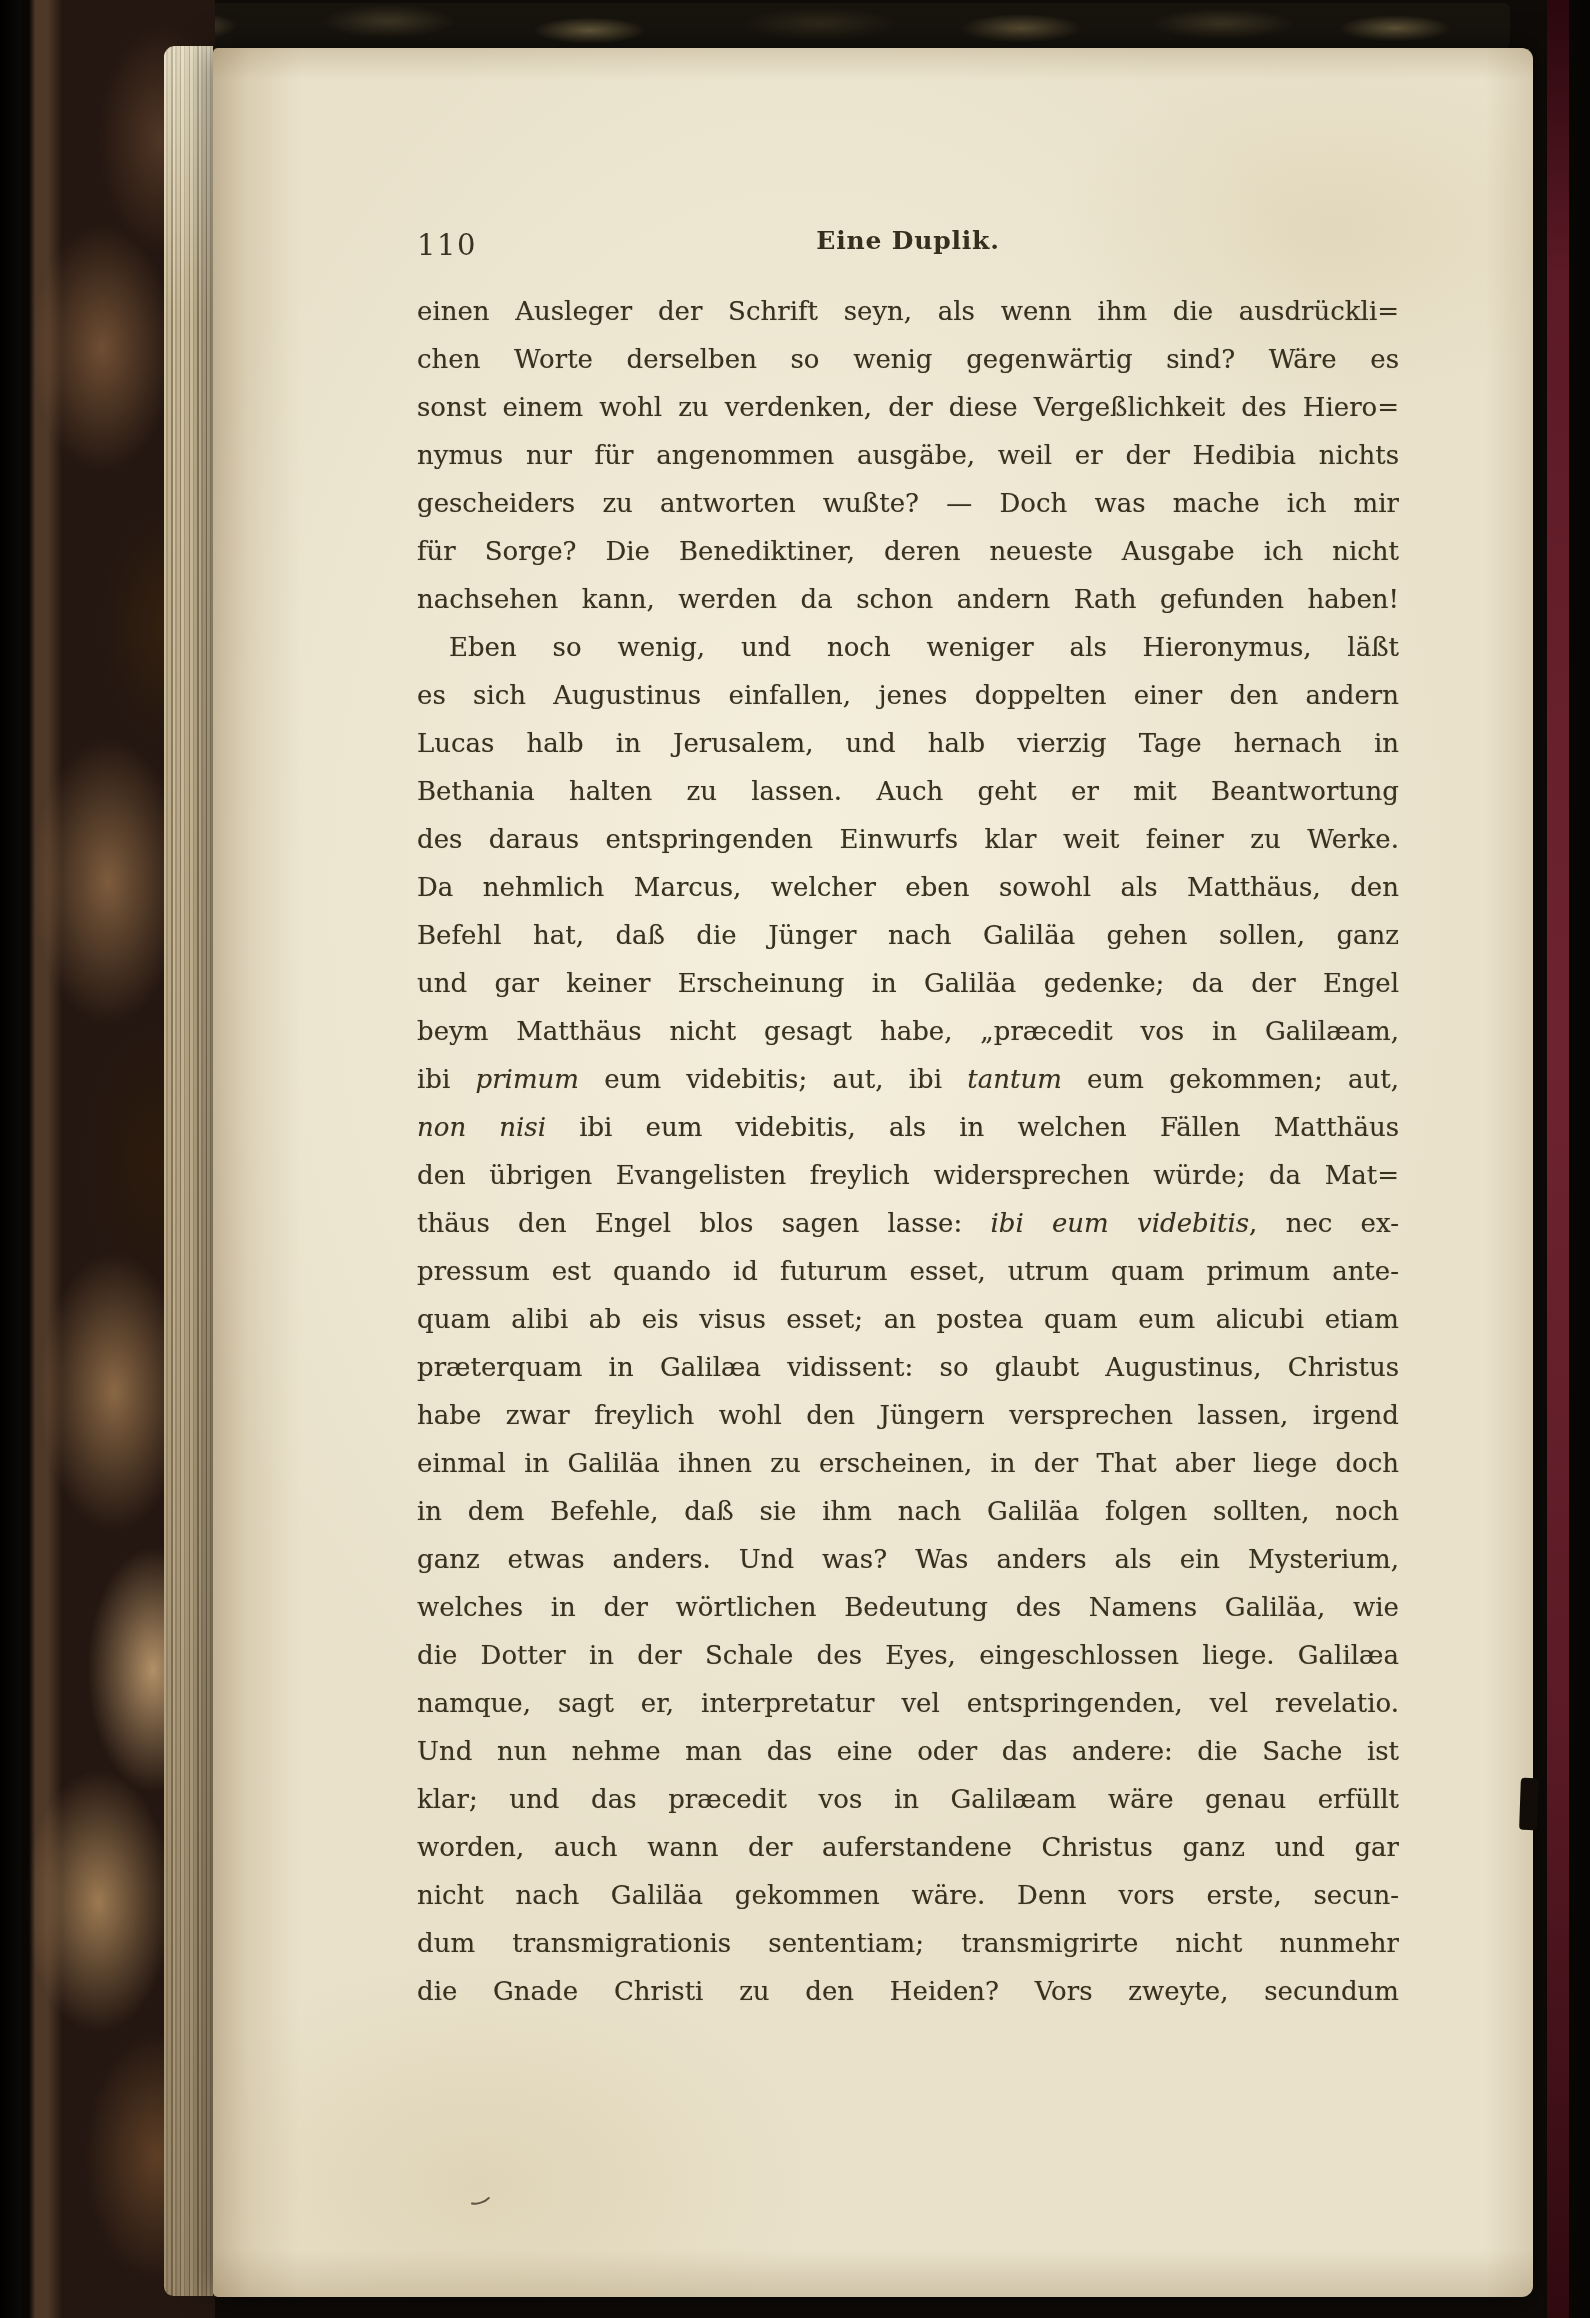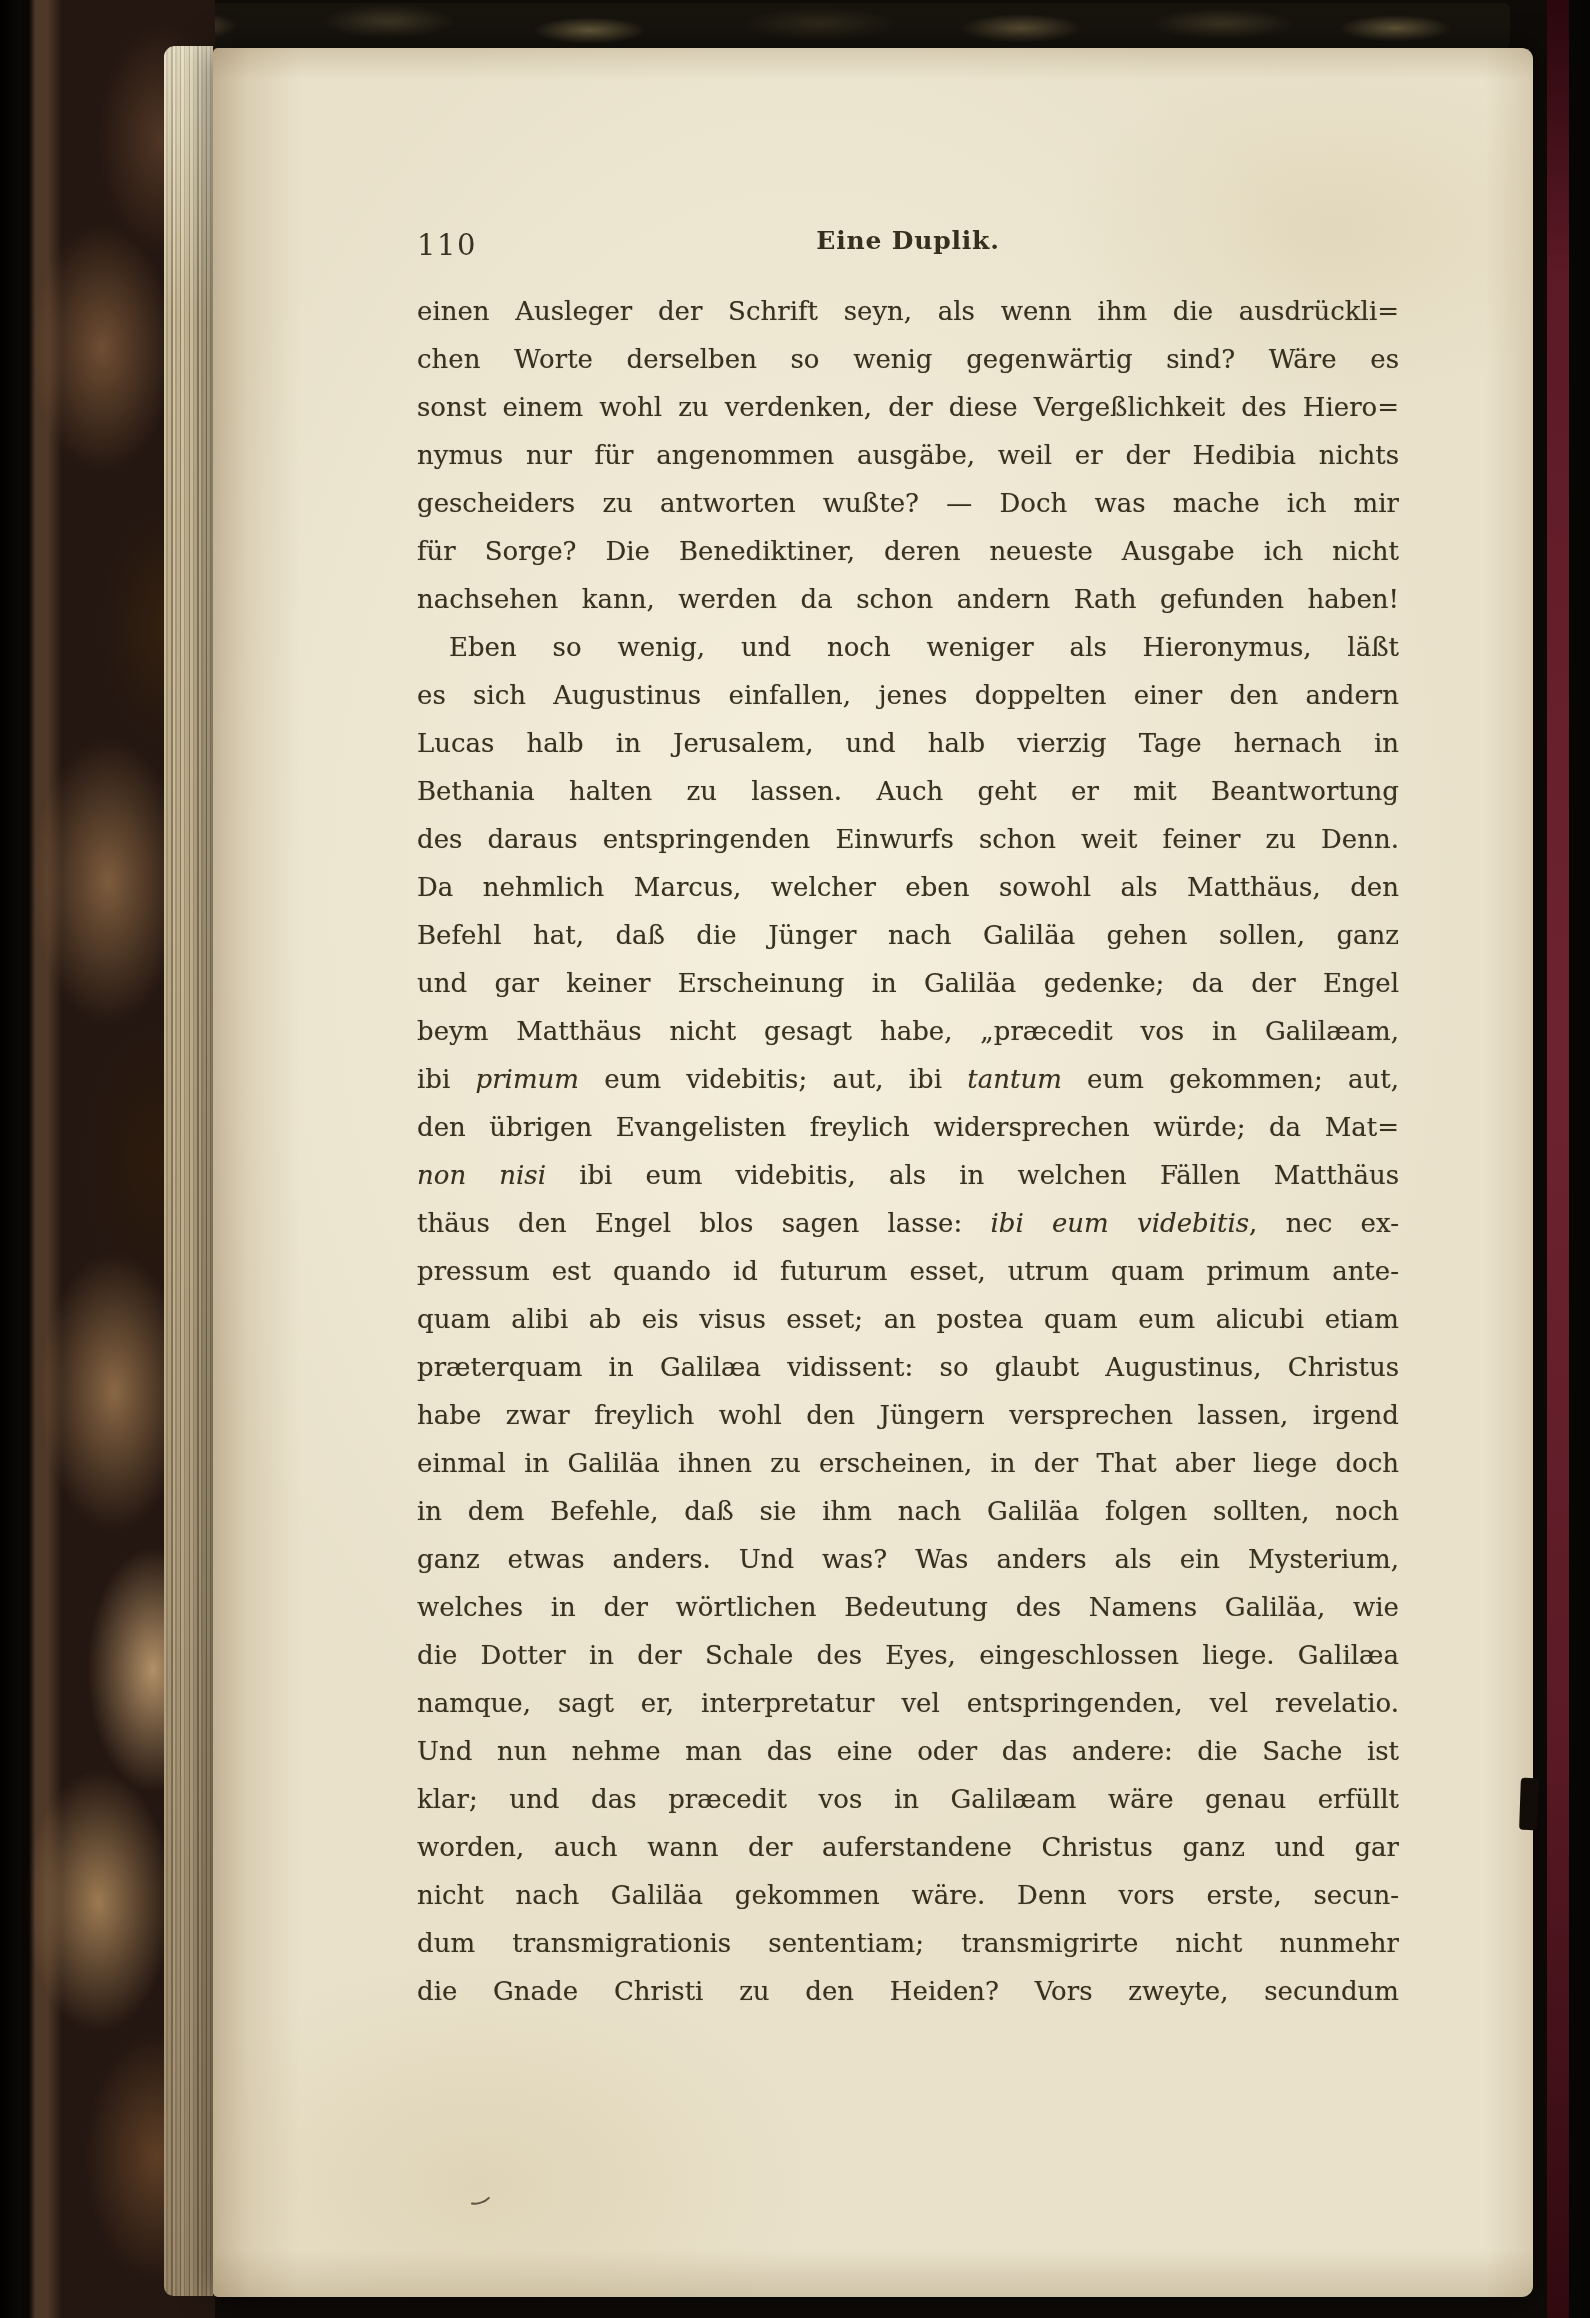--- a/index.html
+++ b/index.html
@@ -121,28 +121,28 @@
         <div class="line"><span>chen Worte derselben so wenig gegenwärtig sind? Wäre es</span></div>
         <div class="line"><span>sonst einem wohl zu verdenken, der diese Vergeßlichkeit des Hiero=</span></div>
         <div class="line"><span>nymus nur für angenommen ausgäbe, weil er der Hedibia nichts</span></div>
         <div class="line"><span>gescheiders zu antworten wußte? — Doch was mache ich mir</span></div>
         <div class="line"><span>für Sorge? Die Benediktiner, deren neueste Ausgabe ich nicht</span></div>
         <div class="line"><span>nachsehen kann, werden da schon andern Rath gefunden haben!</span></div>
         <div class="line indent"><span>Eben so wenig, und noch weniger als Hieronymus, läßt</span></div>
         <div class="line"><span>es sich Augustinus einfallen, jenes doppelten einer den andern</span></div>
         <div class="line"><span>Lucas halb in Jerusalem, und halb vierzig Tage hernach in</span></div>
         <div class="line"><span>Bethania halten zu lassen. Auch geht er mit Beantwortung</span></div>
-        <div class="line"><span>des daraus entspringenden Einwurfs schon weit feiner zu Denn.</span></div>
+        <div class="line"><span>des daraus entspringenden Einwurfs klar weit feiner zu Werke.</span></div>
         <div class="line"><span>Da nehmlich Marcus, welcher eben sowohl als Matthäus, den</span></div>
         <div class="line"><span>Befehl hat, daß die Jünger nach Galiläa gehen sollen, ganz</span></div>
         <div class="line"><span>und gar keiner Erscheinung in Galiläa gedenke; da der Engel</span></div>
         <div class="line"><span>beym Matthäus nicht gesagt habe, „præcedit vos in Galilæam,</span></div>
         <div class="line"><span>ibi </span><i>primum</i><span> eum videbitis; aut, ibi </span><i>tantum</i><span> eum gekommen; aut,</span></div>
+        <div class="line"><span></span><i>non nisi</i><span> ibi eum videbitis, als in welchen Fällen Matthäus</span></div>
         <div class="line"><span>den übrigen Evangelisten freylich widersprechen würde; da Mat=</span></div>
-        <div class="line"><span></span><i>non nisi</i><span> ibi eum videbitis, als in welchen Fällen Matthäus</span></div>
         <div class="line"><span>thäus den Engel blos sagen lasse: </span><i>ibi eum videbitis</i><span>, nec ex-</span></div>
         <div class="line"><span>pressum est quando id futurum esset, utrum quam primum ante-</span></div>
         <div class="line"><span>quam alibi ab eis visus esset; an postea quam eum alicubi etiam</span></div>
         <div class="line"><span>præterquam in Galilæa vidissent: so glaubt Augustinus, Christus</span></div>
         <div class="line"><span>habe zwar freylich wohl den Jüngern versprechen lassen, irgend</span></div>
         <div class="line"><span>einmal in Galiläa ihnen zu erscheinen, in der That aber liege doch</span></div>
         <div class="line"><span>in dem Befehle, daß sie ihm nach Galiläa folgen sollten, noch</span></div>
         <div class="line"><span>ganz etwas anders. Und was? Was anders als ein Mysterium,</span></div>
         <div class="line"><span>welches in der wörtlichen Bedeutung des Namens Galiläa, wie</span></div>
         <div class="line"><span>die Dotter in der Schale des Eyes, eingeschlossen liege. Galilæa</span></div>

